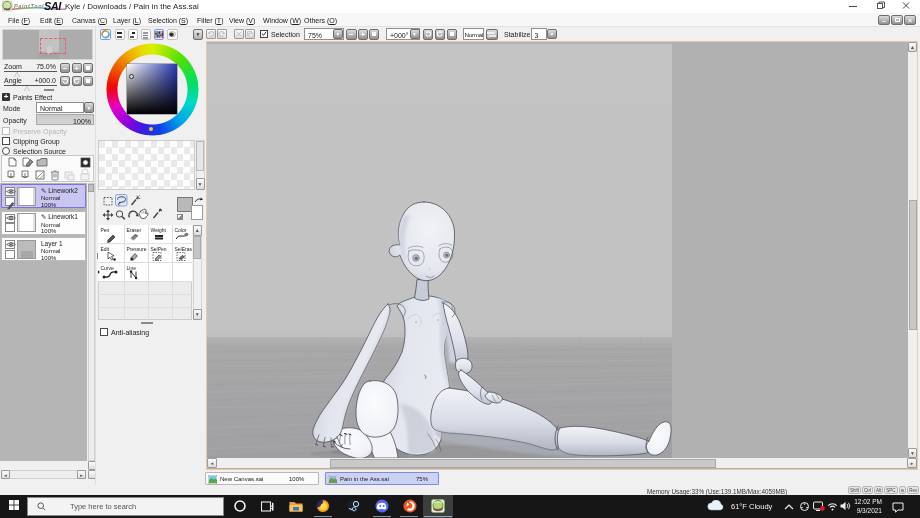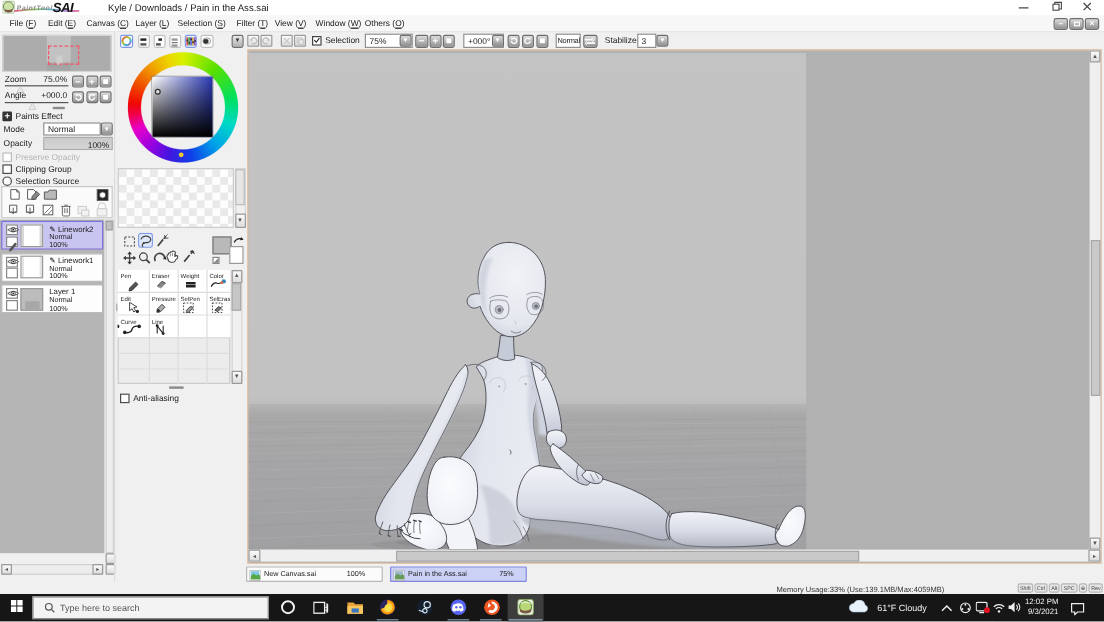--- a/index.html
+++ b/index.html
@@ -30,21 +30,21 @@
           <stop offset="0" stop-color="#e85a8a"></stop>
           <stop offset="0.3" stop-color="#8ac050"></stop>
           <stop offset="0.55" stop-color="#58c0e0"></stop>
           <stop offset="0.8" stop-color="#b080d8"></stop>
           <stop offset="1" stop-color="#e87a9a"></stop>
         </linearGradient>
       </defs>
     <text x="12" y="8" font-size="5.5" font-style="italic" fill="#888" font-weight="bold" letter-spacing="0.6">PaintTool</text>
     <text x="42" y="10" font-size="11" font-style="italic" fill="#111" font-weight="bold" letter-spacing="-0.5">SAI</text>
   </svg>
-  <div class="ab" style="left:90px;top:2px;font-size:8px;color:#222">Kyle / Downloads / Pain in the Ass.sai</div>
+  <div class="ab" style="left:65px;top:2px;font-size:8px;color:#222">Kyle / Downloads / Pain in the Ass.sai</div>
 
   <svg class="ab" style="left:840px;top:0" width="80" height="13" viewBox="0 0 80 13">
     <path d="M9,6.5 L17,6.5" stroke="#444" stroke-width="1"></path>
     <rect x="37.5" y="3.5" width="5" height="5" fill="none" stroke="#444" stroke-width="0.9"></rect>
     <path d="M39,3.5 L39,2 L44.5,2 L44.5,7.5 L42.5,7.5" fill="none" stroke="#444" stroke-width="0.9"></path>
     <path d="M63,2.5 L69,8.5 M69,2.5 L63,8.5" stroke="#444" stroke-width="1"></path>
   </svg>
 
   <div class="ab" style="left:0;top:13px;width:920px;height:14px;background:#f7f7f7;border-bottom:1px solid #e3e3e3"></div>
   <div class="ab t7" style="left:0;top:16px;width:920px;color:#1a1a1a">
@@ -621,21 +621,21 @@
       <rect x="0" y="0" width="4.6" height="4.6" fill="#fff"></rect>
       <rect x="5.4" y="0" width="4.6" height="4.6" fill="#fff"></rect>
       <rect x="0" y="5.4" width="4.6" height="4.6" fill="#fff"></rect>
       <rect x="5.4" y="5.4" width="4.6" height="4.6" fill="#fff"></rect>
     </svg>
   <div class="ab" style="left:27px;top:497px;width:197px;height:19px;background:#f3f3f3;border:1px solid #888;display:flex;align-items:center">
     <svg style="margin-left:9px" width="9" height="9" viewBox="0 0 9 9">
         <circle cx="3.7" cy="3.7" r="2.8" fill="none" stroke="#555" stroke-width="1"></circle>
         <path d="M6,6 l2.2,2.2" stroke="#555" stroke-width="1"></path>
       </svg>
-    <span style="font-size:7.5px;color:#555;margin-left:4px">Type here to search</span>
+    <span style="font-size:7.5px;color:#555;margin-left:24px">Type here to search</span>
   </div>
 
   <svg class="ab" style="left:233px;top:499px" width="14" height="14" viewBox="0 0 14 14">
       <circle cx="7" cy="7" r="5" fill="none" stroke="#f2f2f2" stroke-width="1.6"></circle>
     </svg>
   <svg class="ab" style="left:261px;top:500px" width="13" height="13" viewBox="0 0 13 13">
       <rect x="0.5" y="2" width="9" height="9" fill="none" stroke="#eee" stroke-width="1.1"></rect>
       <path d="M11,2.5 l1.5,0.8 v7 l-1.5,0.8 z" fill="#eee"></path>
       <rect x="10.2" y="5.5" width="1.2" height="1.2" fill="#eee"></rect>
       <rect x="10.2" y="8" width="1.2" height="1.2" fill="#eee"></rect>

